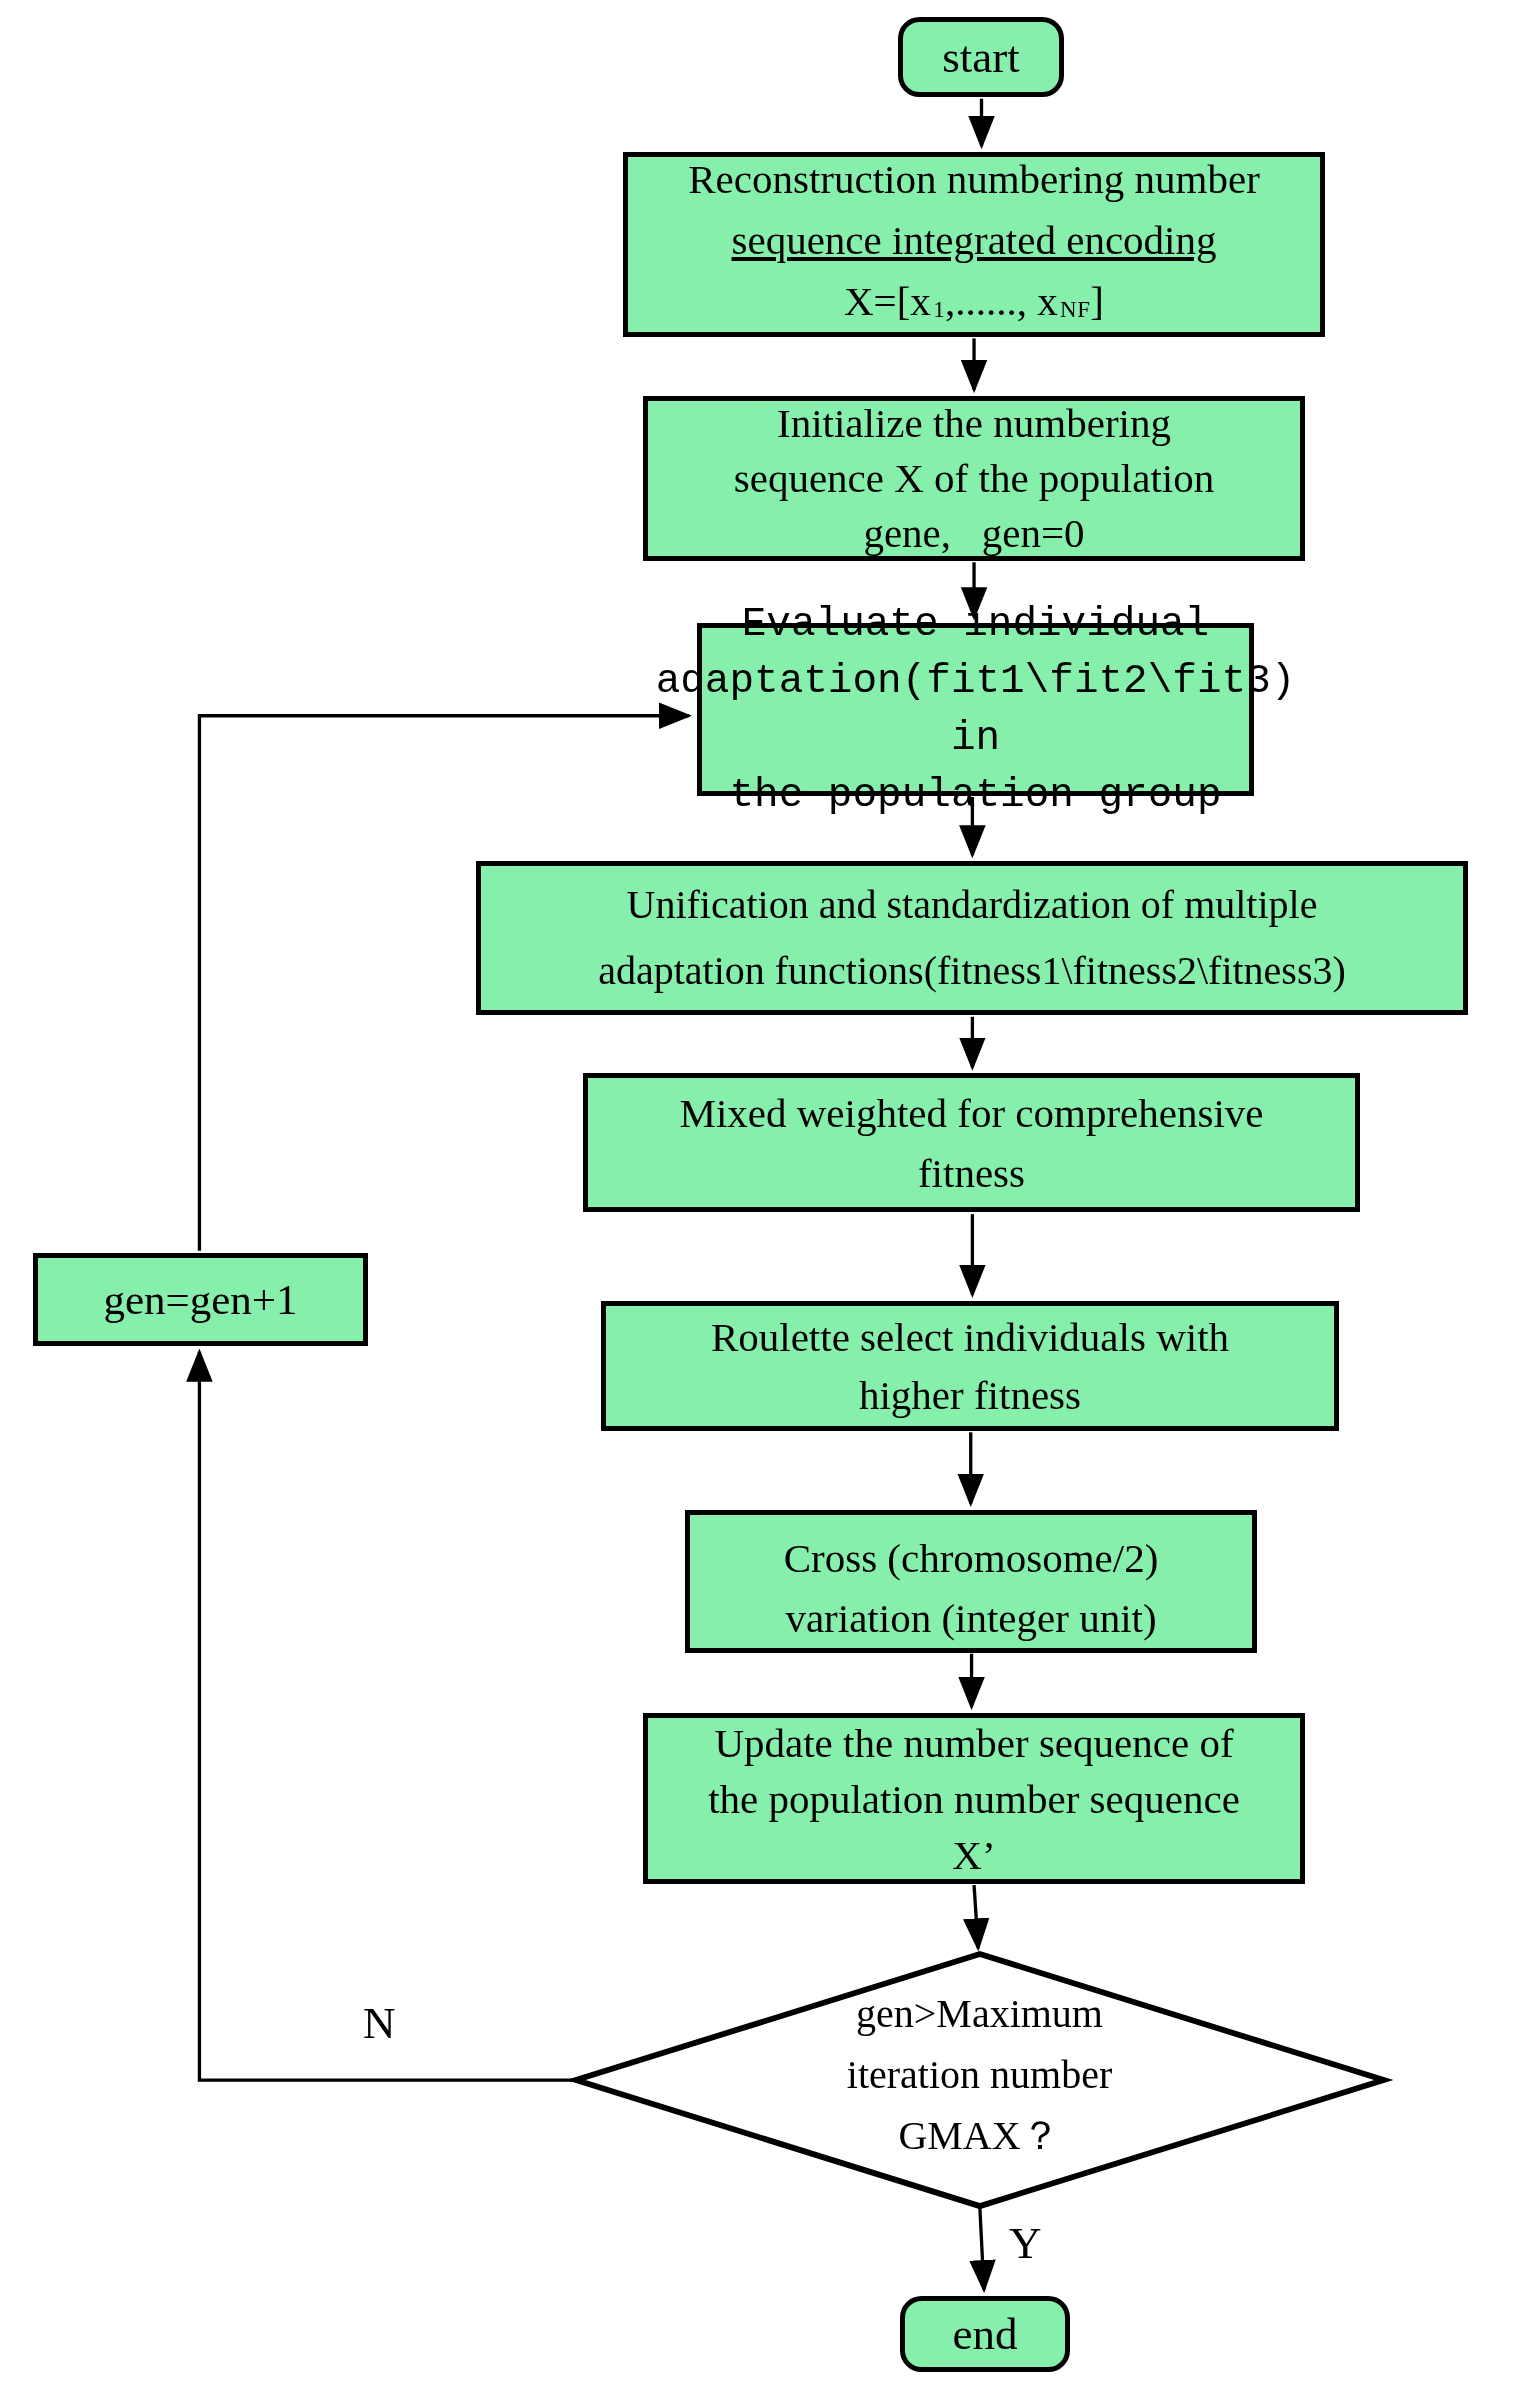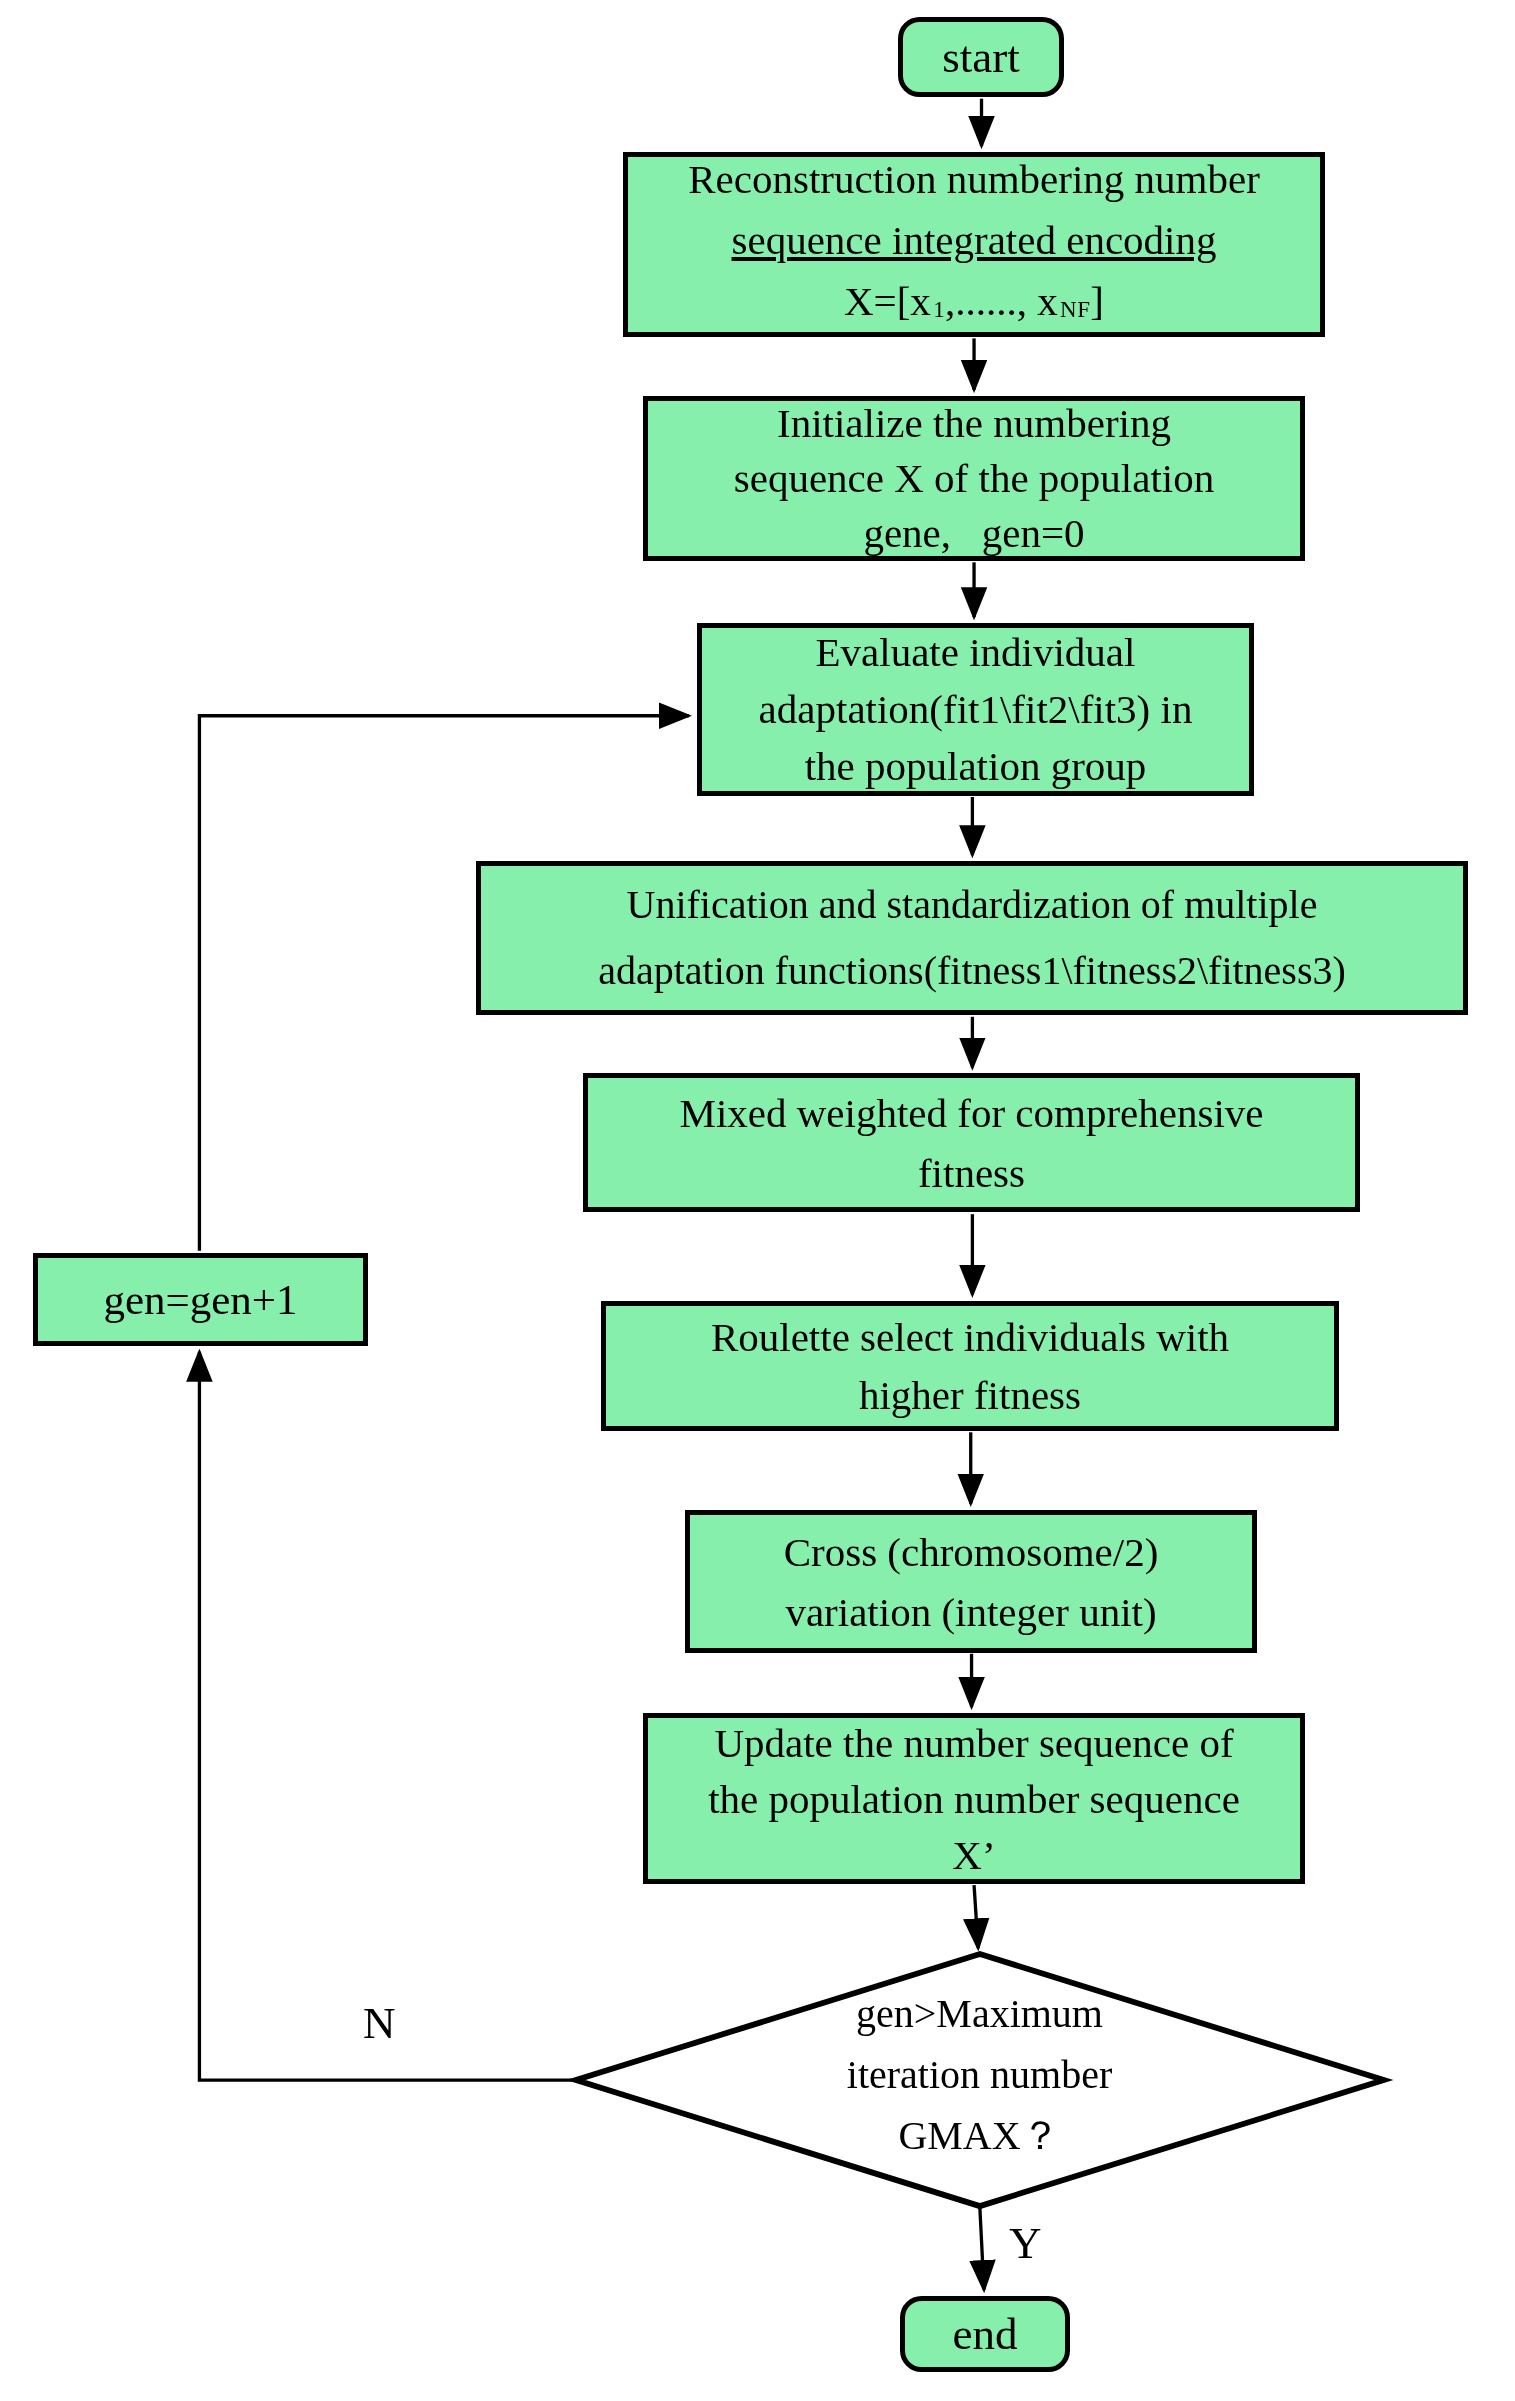--- a/index.html
+++ b/index.html
@@ -36,21 +36,21 @@
   }
   .process { border: 5px solid #000000; }
   .terminal {
     border: 5.8px solid #000000;
     border-radius: 21.6px;
     font-size: 45px;
   }
   .process .txt { font-size: 41px; line-height: 58px; }
   #n-encode  { font-size: 41px; line-height: 61px; }
   #n-init    .txt { line-height: 55px; }
-  #n-evaluate .txt { line-height: 57px; }
+  #n-evaluate .txt { line-height: 57px; font-family: Liberation Mono, monospace; }
   #n-unify   .txt { font-size: 40px; line-height: 66px; }
   #n-mixed   .txt { line-height: 60px; }
   #n-roulette .txt { line-height: 58px; }
   #n-cross   .txt { line-height: 60px; }
   #n-update  .txt { line-height: 56px; }
   #n-gen     .txt { font-size: 43px; line-height: 50px; }
   .decision-text {
     position: absolute;
     left: 728px; top: 1983px;
     width: 503px;
@@ -137,21 +137,21 @@
   <div class="node process" id="n-roulette" style="left:601px; top:1301px; width:738px; height:130px;">
     <span class="txt">Roulette select individuals with
 higher fitness</span>
   </div>
 
   <div class="node process" id="n-mixed" style="left:583px; top:1073px; width:777px; height:139px;">
     <span class="txt">Mixed weighted for comprehensive
 fitness</span>
   </div>
 
-  <div class="node process" id="n-cross" style="left:685px; top:1510px; width:572px; height:143px;">
+  <div class="node process" id="n-cross" style="left:685px; top:1510px; width:572px; height:143px;align-items:flex-end;">
     <span class="txt">Cross (chromosome/2)
 variation (integer unit)</span>
   </div>
 
   <div class="node process" id="n-update" style="left:643px; top:1713px; width:662px; height:171px;">
     <span class="txt">Update the number sequence of
 the population number sequence
 X’</span>
   </div>
 

